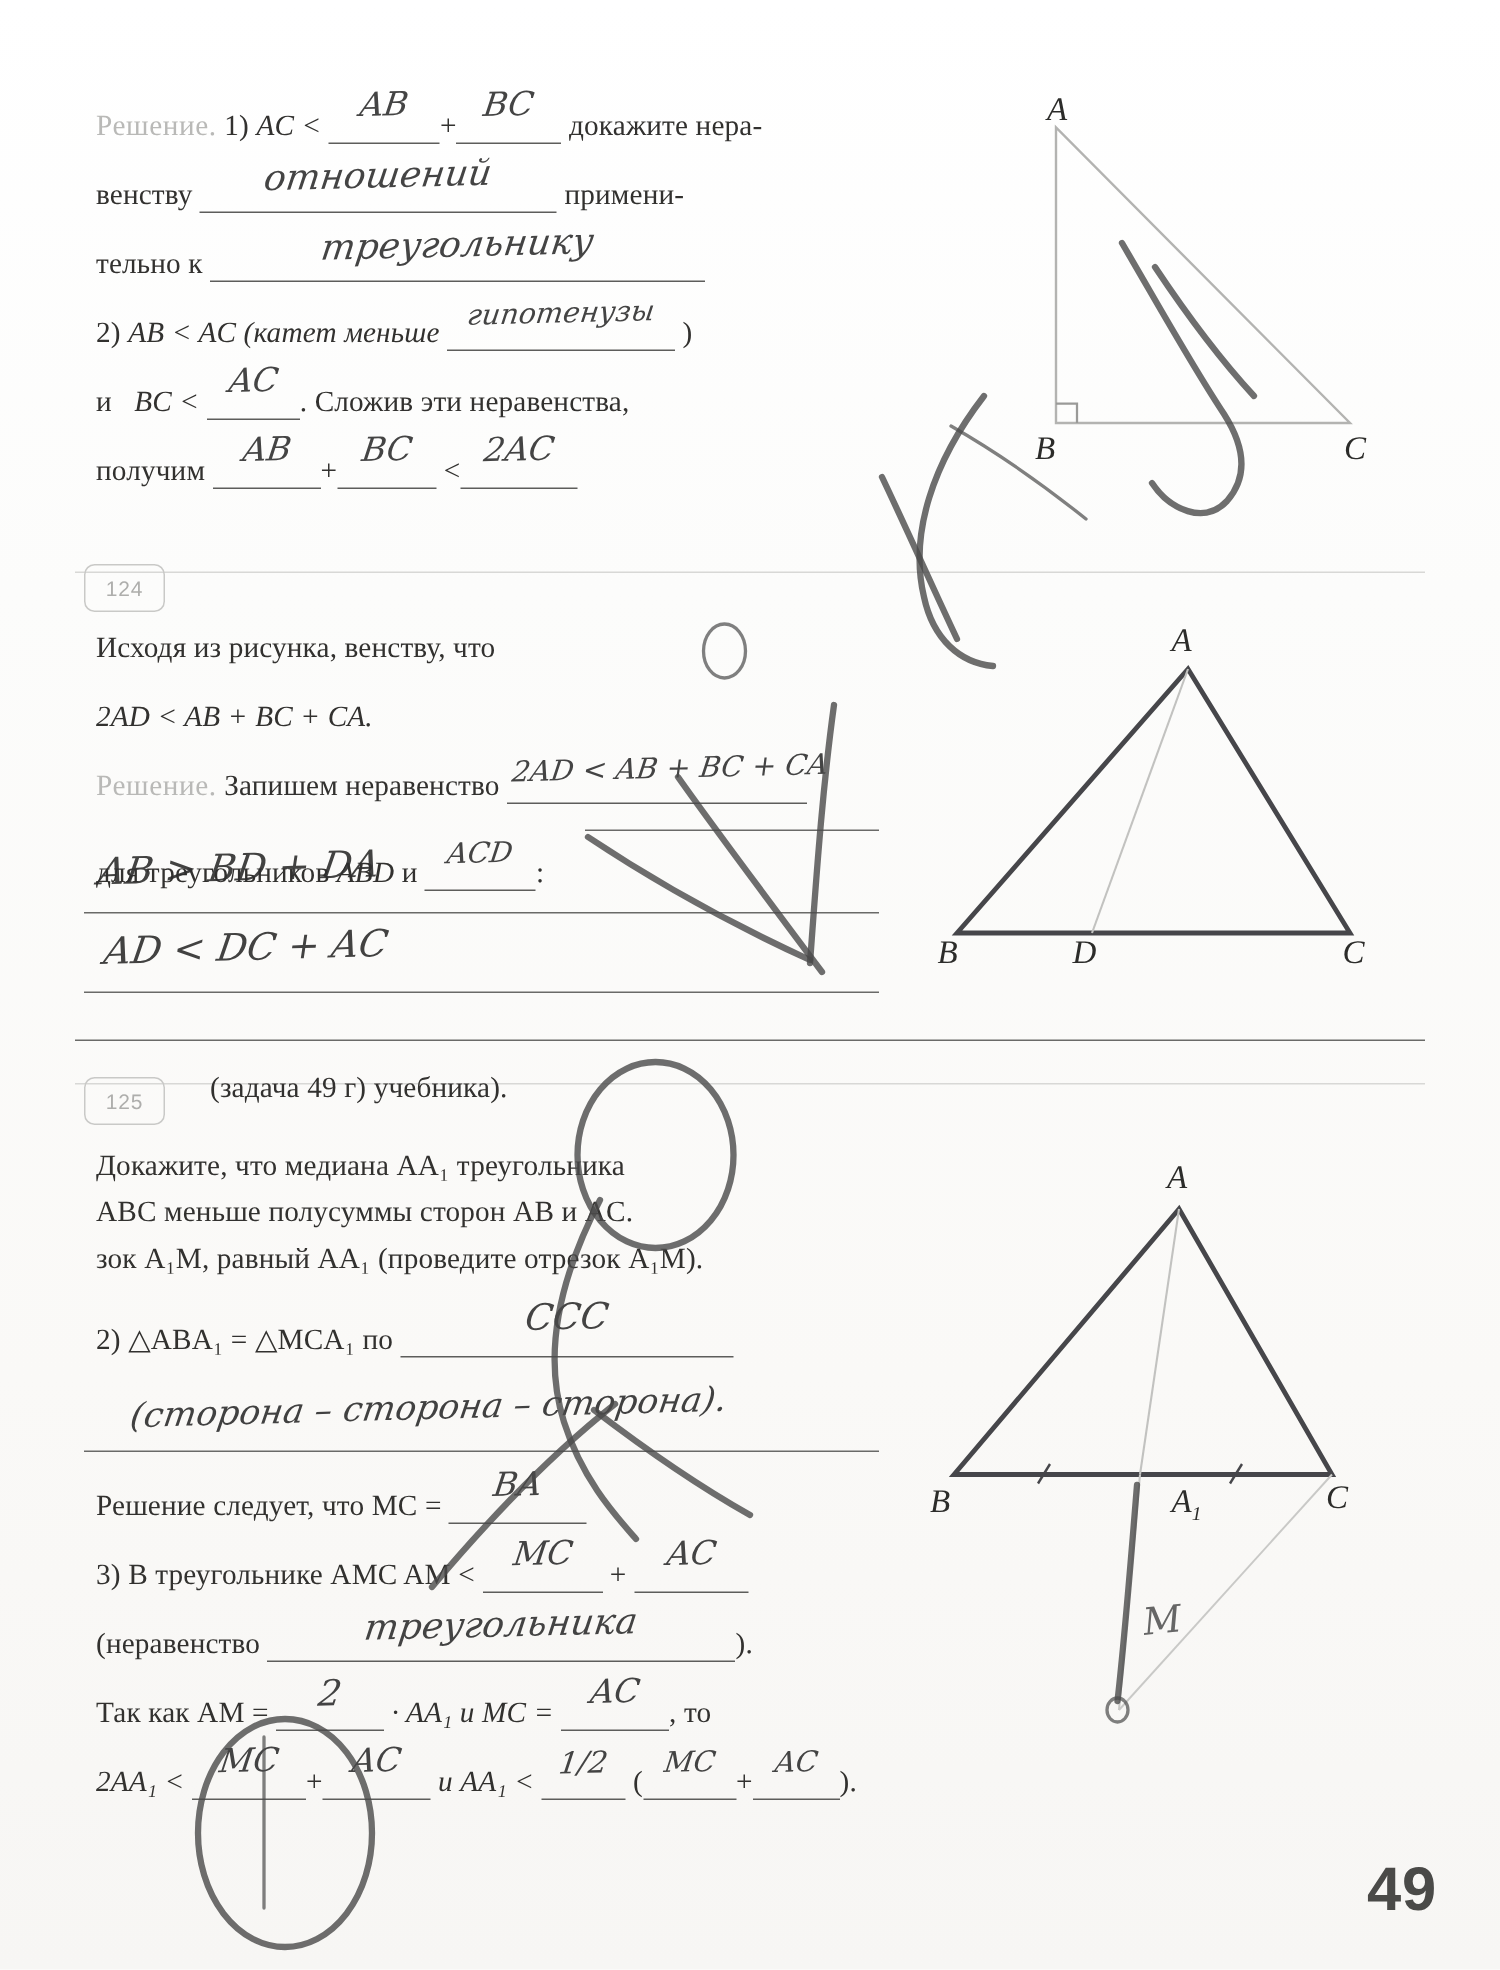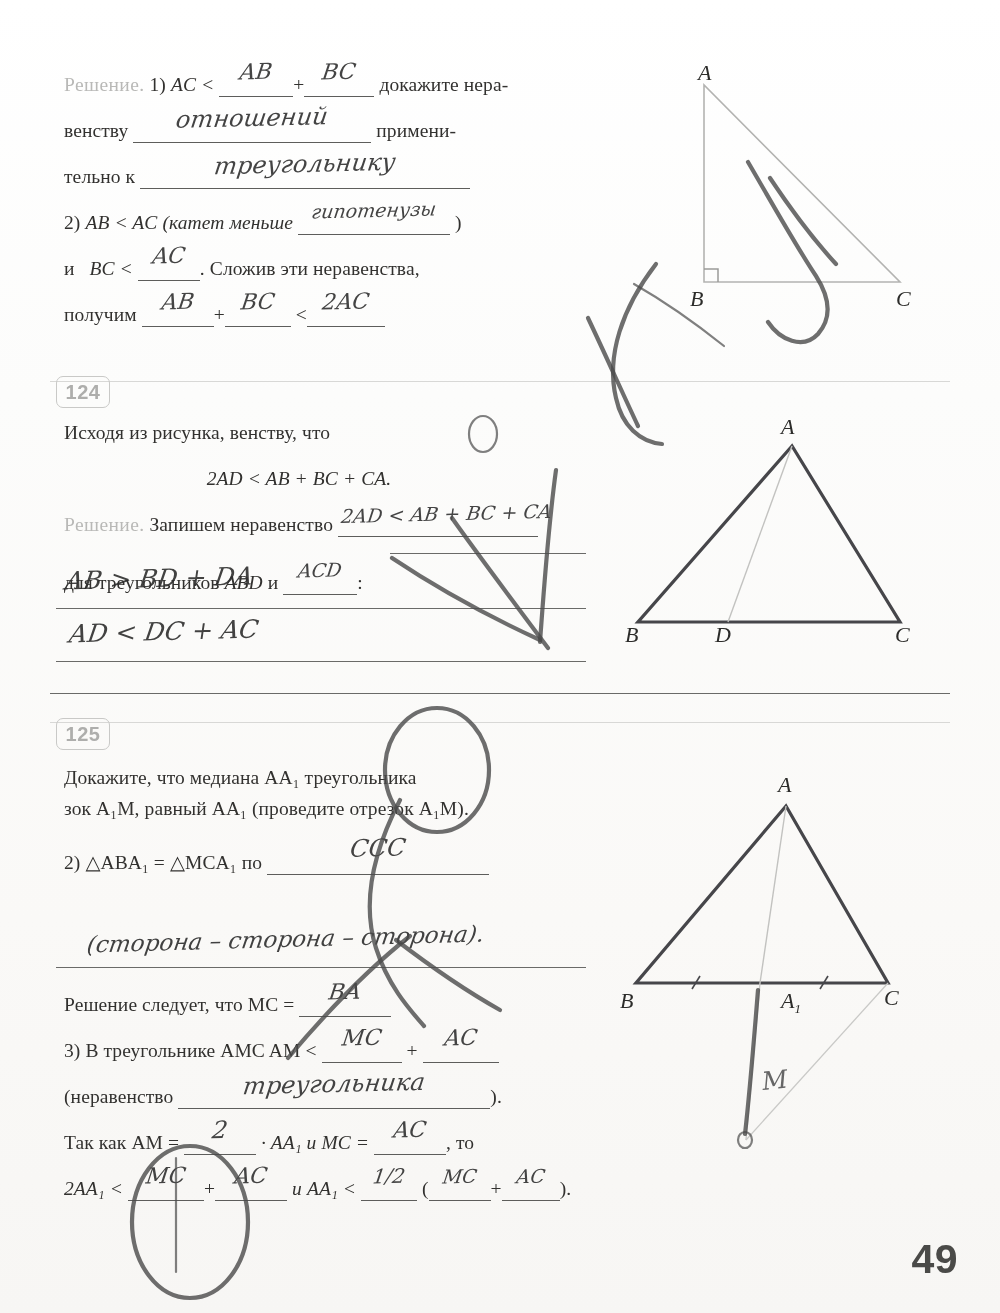--- a/index.html
+++ b/index.html
@@ -82,22 +82,22 @@
   }
 
   
   .badge{
     position:absolute;
     width:52px;height:30px;
     border:1.4px solid #c9c9c7;
     border-radius:7px;
     color:#aeaeac;
     font-family:"Liberation Sans", sans-serif;
-    font-size:20px;
-    font-weight:700;
+    font-size:14px;
+    font-weight:400;
     display:flex;align-items:center;justify-content:center;
     letter-spacing:.5px;
     background:transparent;
     text-align:center;
   }
   .sep{
     position:absolute;
     left:50px;width:900px;height:0;
     border-bottom:1.3px solid #d8d8d6;
   }
@@ -173,21 +173,21 @@
       <span class="blank" style="width:72px"><span class="hw">AB</span></span><span>+</span><span class="blank" style="width:66px"><span class="hw">BC</span></span>
       <span>&lt;</span><span class="blank" style="width:78px"><span class="hw">2AC</span></span>
     </div>
   </div>
 
   <div class="sep" style="top:381px"></div>
   <div class="badge" style="left:56px;top:376px">124</div>
 
   <div class="col-left" style="top:410px">
     <div class="line">Исходя из рисунка, венству, что</div>
-    <div class="line" style="text-align:center;padding-right:70px">
+    <div class="line" style="padding-right:70px">
       <span class="ital">2AD &lt; AB + BC + CA.</span>
     </div>
     <div class="line">
       <span class="solution-label">Решение.</span>
       <span>Запишем неравенство</span>
       <span class="blank" style="width:200px"><span class="hw sm" style="left:4px;text-align:left;width:330px">2AD &lt; AB + BC + CA</span></span>
     </div>
     <div class="line" style="margin-top:12px">
       <span>для треугольников</span>
       <span class="ital">ABD</span>
@@ -198,23 +198,25 @@
 
   <div class="rule" style="top:553px;left:390px;width:196px"></div>
   <div class="rule" style="top:608px"></div>
   <div class="rule" style="top:661px"></div>
   <div class="hwline" style="left:66px;top:564px">AB &gt; BD + DA</div>
   <div class="hwline" style="left:70px;top:617px">AD &lt; DC + AC</div>
   <div class="sep dark" style="top:693px"></div>
 
   <div class="sep" style="top:722px"></div>
   <div class="badge" style="left:56px;top:718px">125</div>
+  <div class="line" style="position:absolute;left:140px;top:703px">(задача 49 г) учебника).</div>
 
   <div class="col-left" style="top:763px">
     <div class="line" style="line-height:30px">Докажите,  что  медиана  AA₁  треугольника</div>
+    <div class="line" style="line-height:31px">ABC меньше полусуммы сторон AB и AC.</div>
     <div class="line" style="line-height:31px">зок A₁M, равный AA₁ (проведите отрезок A₁M).</div>
 
     <div class="line" style="margin-top:16px">
       <span>2) △ABA₁ = △MCA₁ по</span>
       <span class="blank" style="width:222px"><span class="hw lg" style="bottom:3px">CCC</span></span>
     </div>
   </div>
 
   <div class="rule" style="top:967px;left:56px;width:530px"></div>
   <div class="hwline" style="left:88px;top:926px;font-size:23px">(сторона – сторона – сторона).</div>

